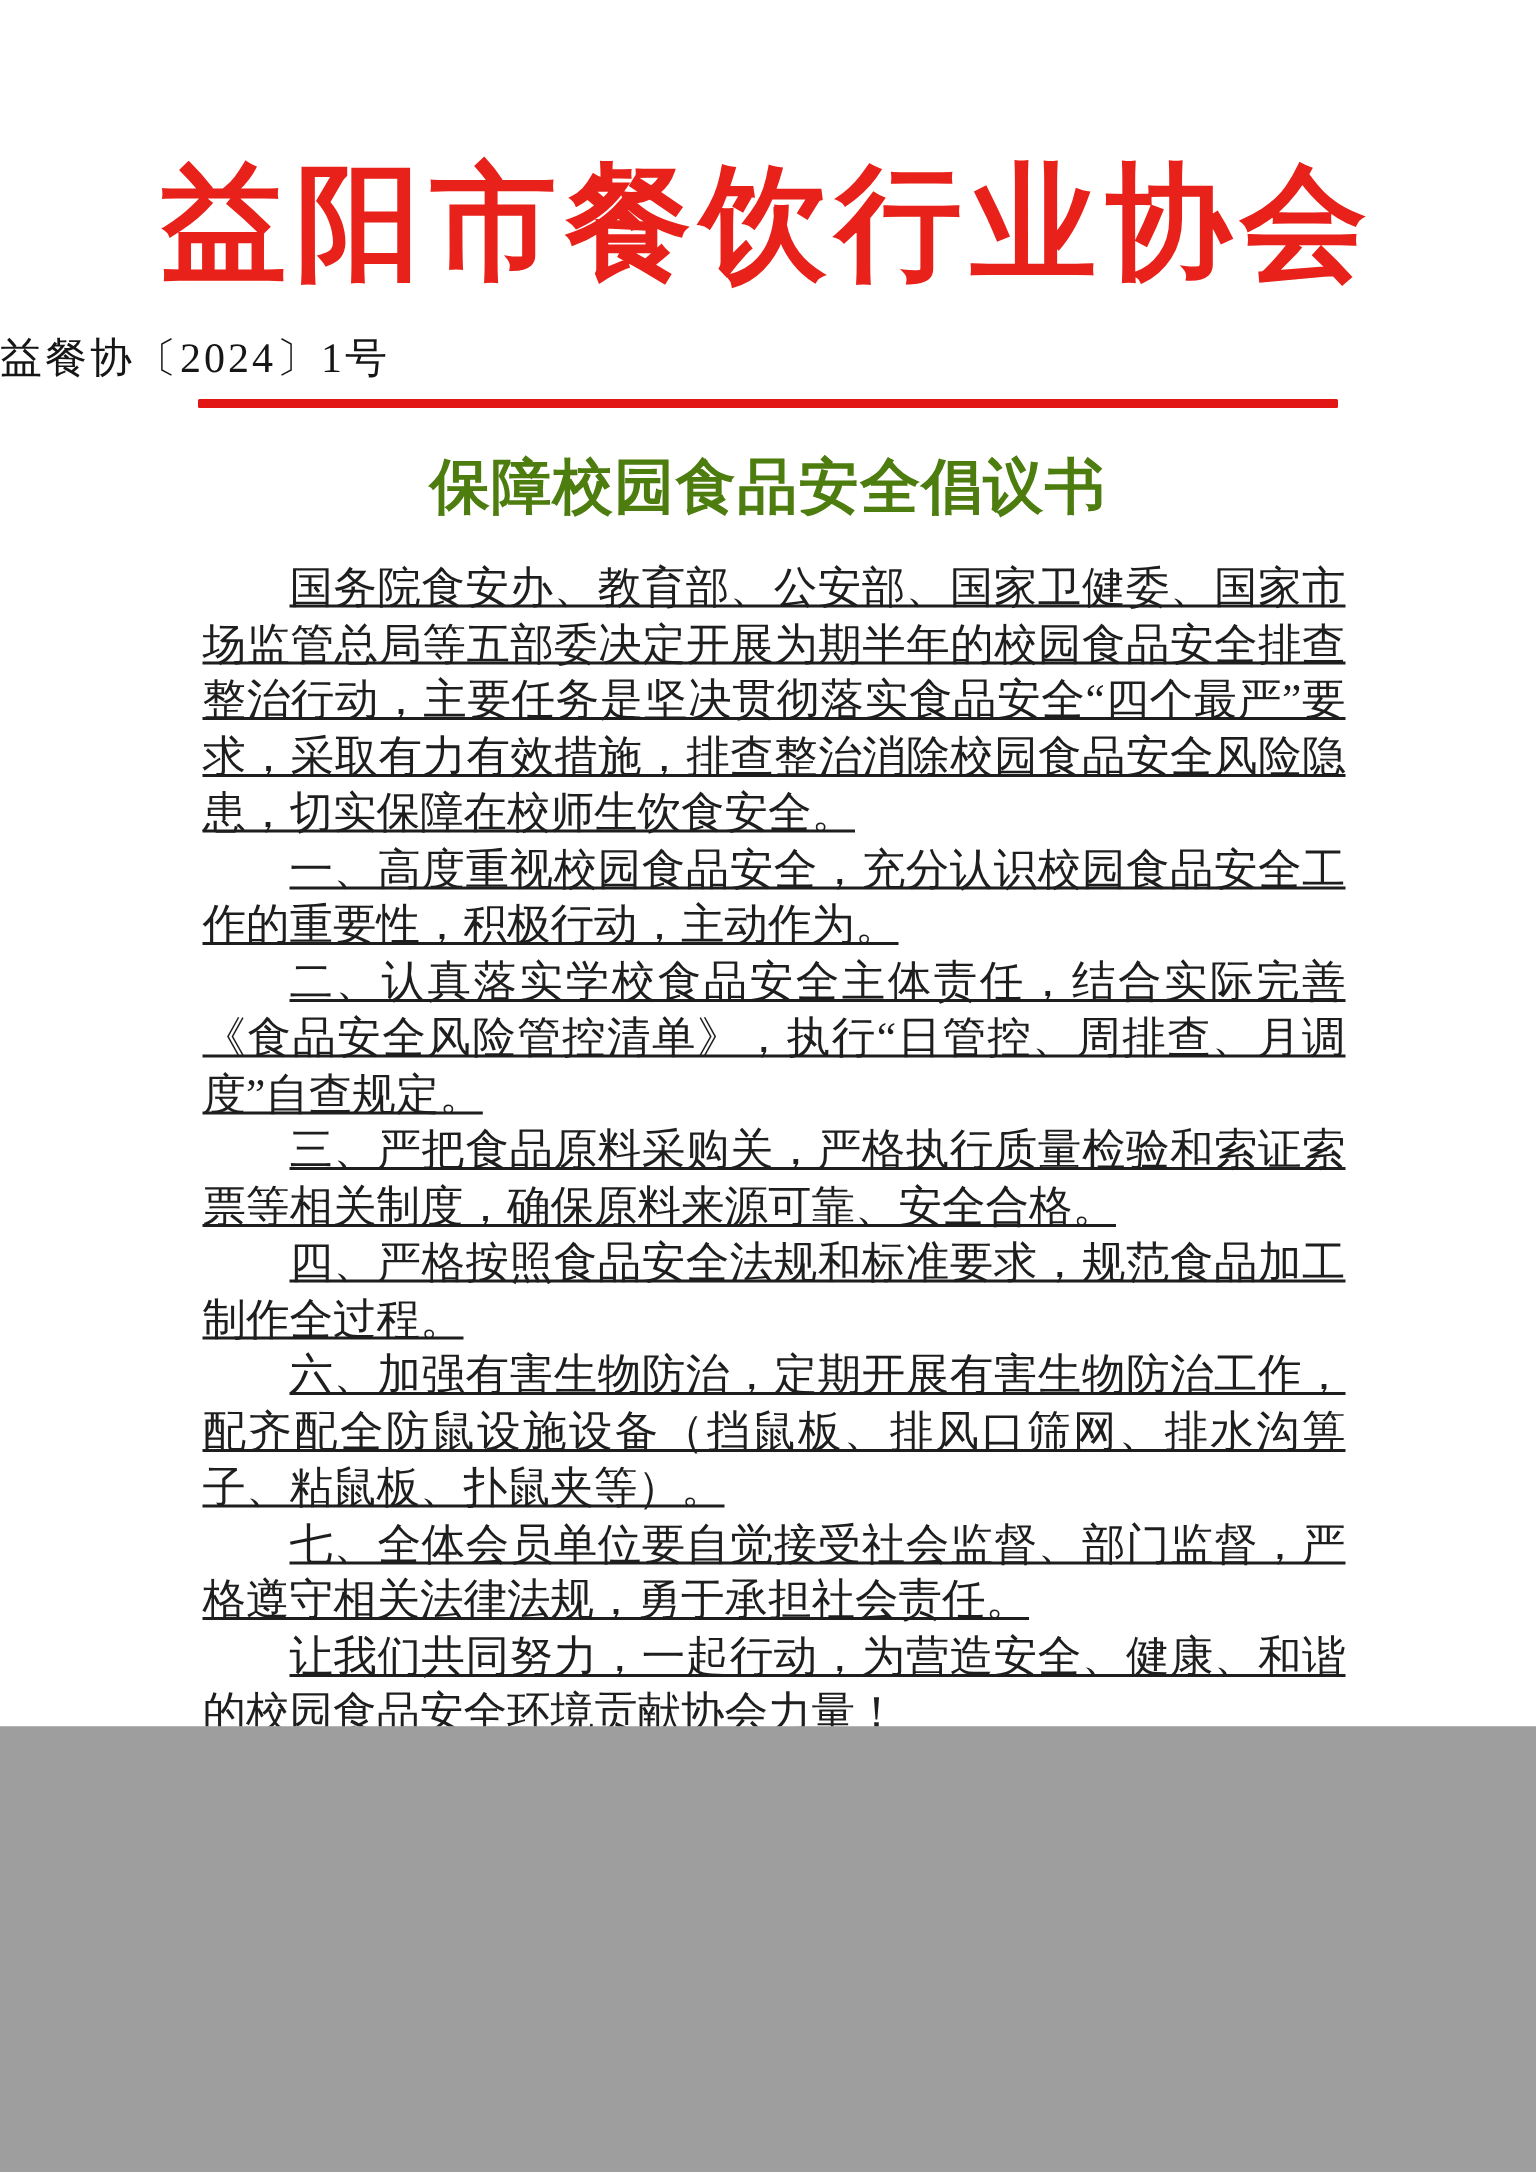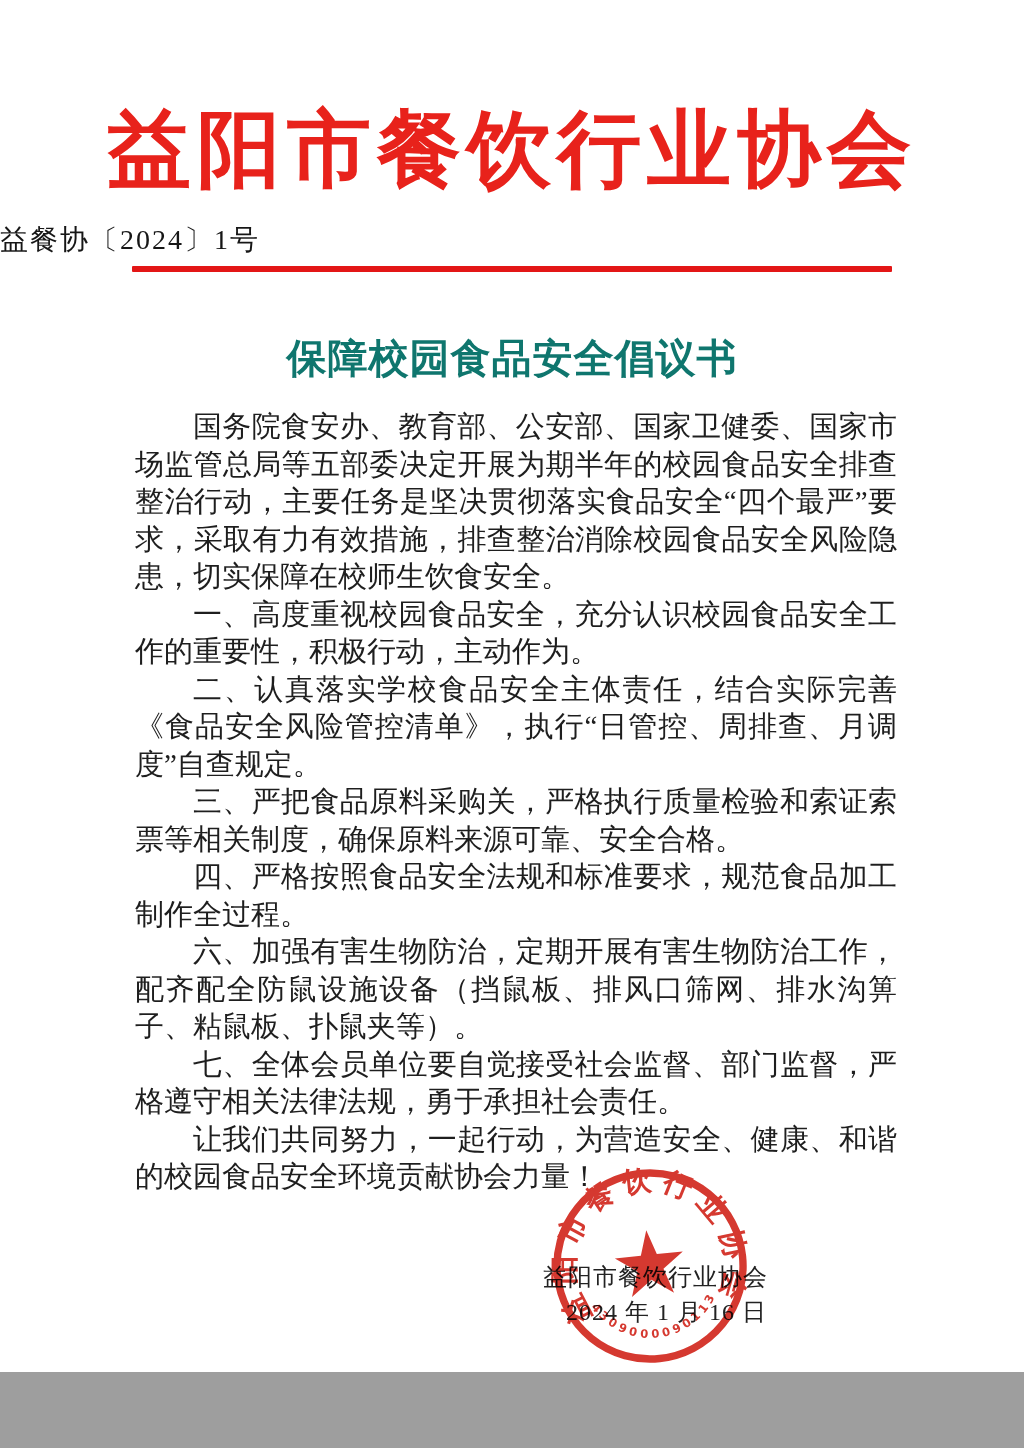--- a/index.html
+++ b/index.html
@@ -3,21 +3,21 @@
 <meta charset="utf-8">
 <style>
   html, body {
     margin: 0;
     padding: 0;
     background: #9e9e9e;
   }
   .page {
     position: relative;
     width: 1024px;
-    height: 1372px;
+    height: 1151px;
     margin: 0 auto;
     background: #ffffff;
     overflow: hidden;
     font-family: "Liberation Serif", "DejaVu Serif", serif;
     color: var(--text-black, #1c1c1c);
   }
   
   .letterhead {
     padding-top: 96px;
     text-align: center;
@@ -38,42 +38,43 @@
   }
   .red-divider {
     margin: 8px auto 0 auto;
     width: 760px;
     height: 6px;
     background: var(--divider-red, #e31616);
     border-radius: 1px;
   }
   
   .doc-title {
-    margin-top: 62px;
+    margin-top: 28px;
     text-align: center;
     font-size: 40px;
     line-height: 50px;
     font-weight: bold;
     letter-spacing: 1px;
-    color: #0f766e;
+    color: #4d7c0f;
   }
   
   .doc-body {
     margin: 24px 127px 0 135px;
     font-size: 29px;
     line-height: 37.5px;
     text-align: justify;
     color: #1e1e1e;
   }
   .doc-body p {
     margin: 0;
     padding: 0;
   }
   .doc-body p.indent {
     text-indent: 2em;
+    text-decoration: underline;
   }
   
   .sig-org {
     position: absolute;
     left: 543px;
     top: 1262px;
     font-size: 24px;
     line-height: 30px;
     letter-spacing: 1px;
     color: #222;

